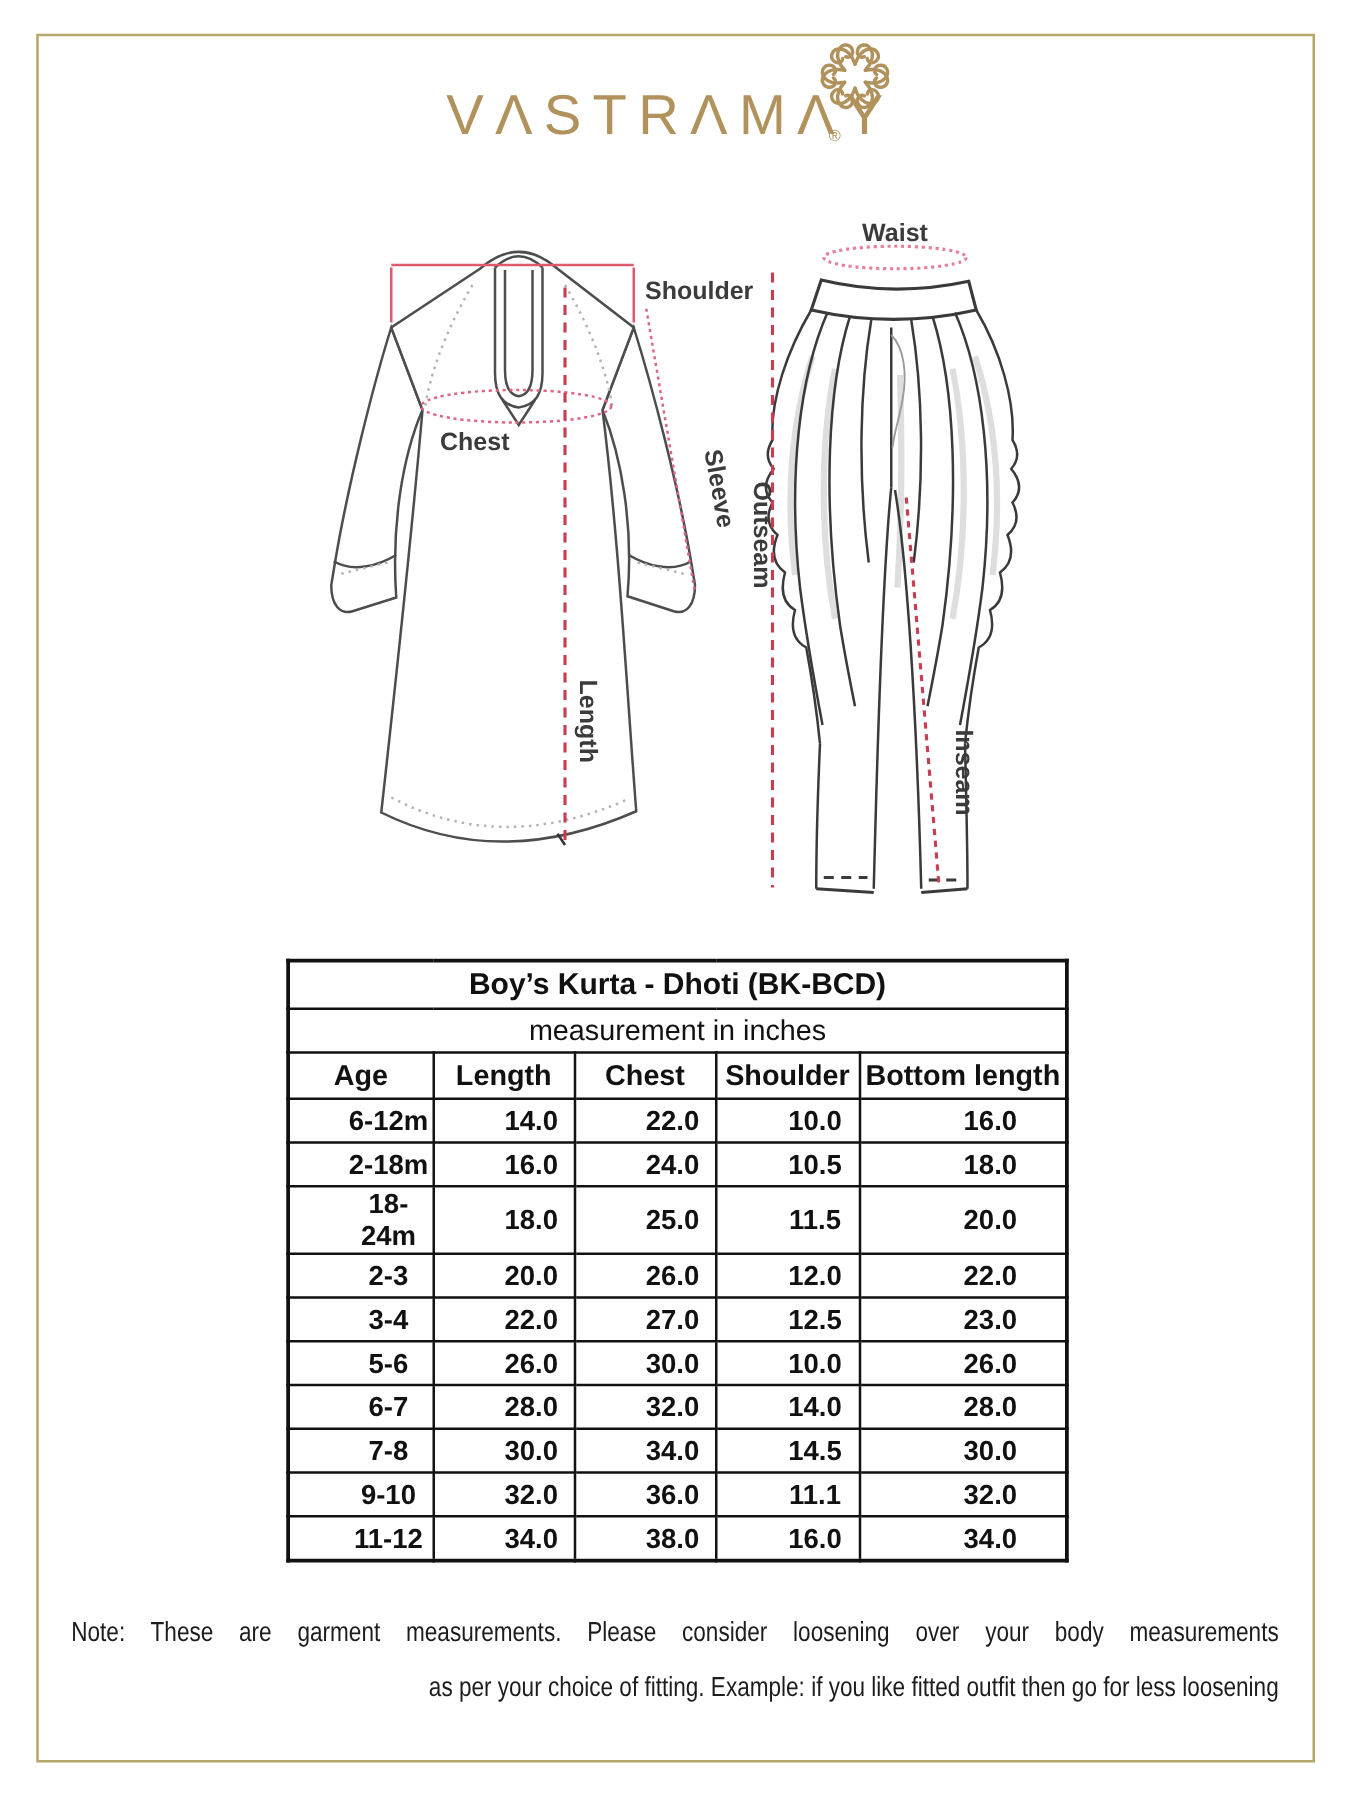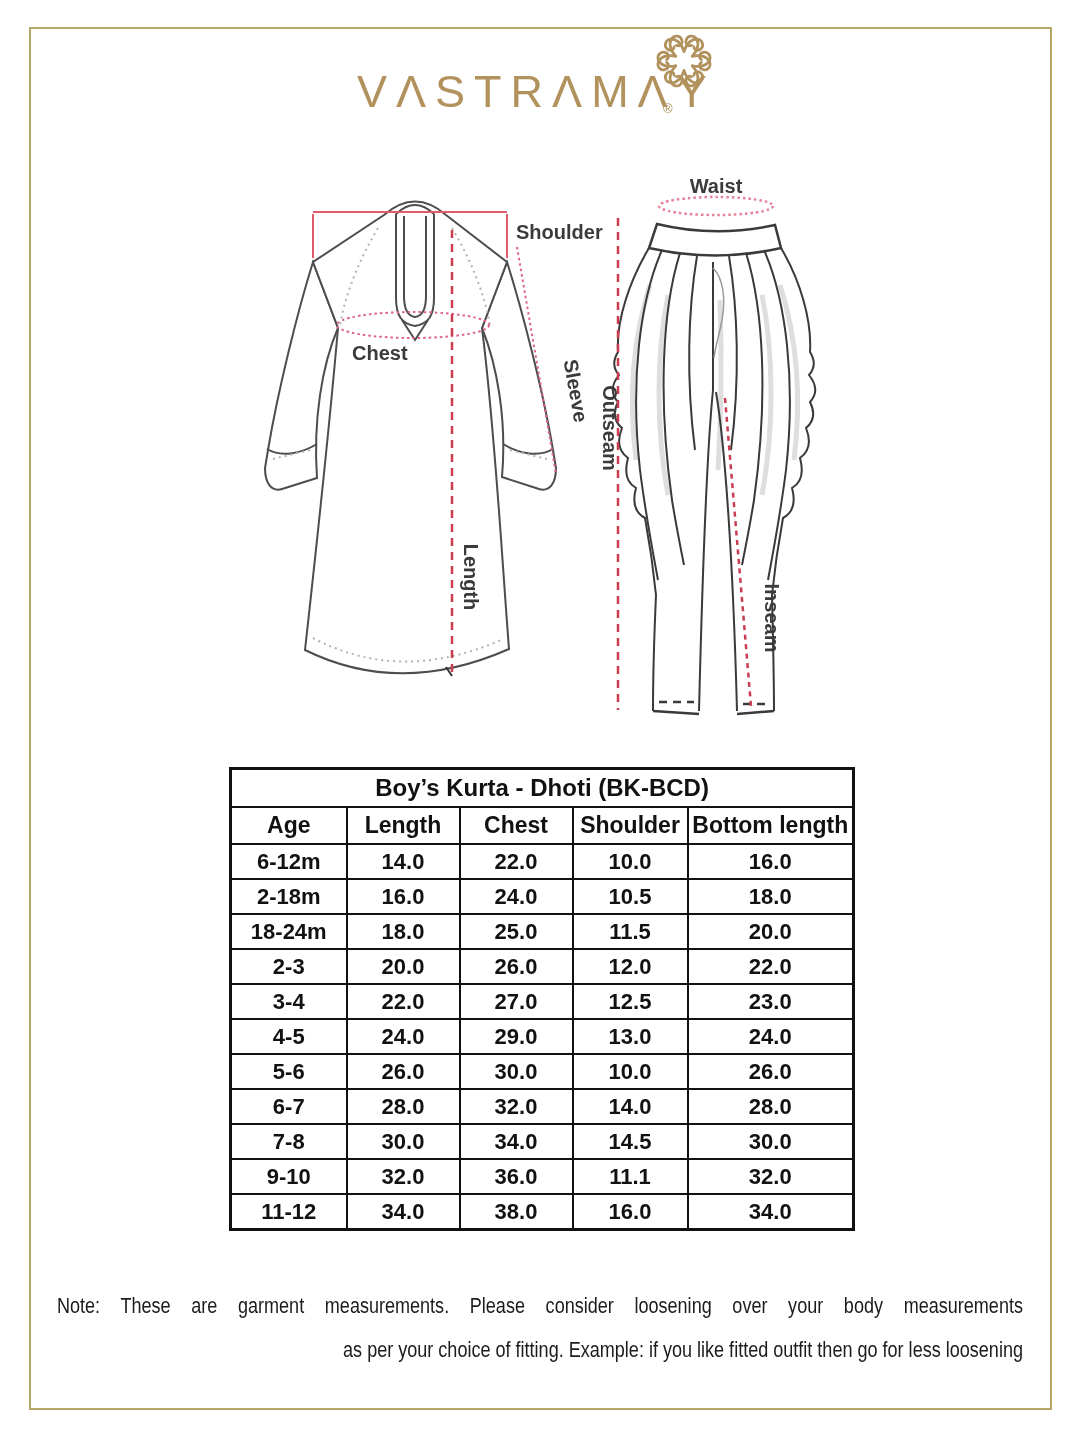--- a/index.html
+++ b/index.html
@@ -16,21 +16,21 @@
   .diagram{position:absolute;left:0;top:150px;width:1080px;height:580px;}
   .mlabel{font-family:"Liberation Sans",sans-serif;font-size:20px;font-weight:bold;fill:#3b3b3b;}
   
   .size-wrap{position:absolute;left:229px;top:742px;margin-top:25px;}
   table.size{border-collapse:collapse;table-layout:fixed;width:623px;border:3px solid #111;}
   table.size td,table.size th{border:2px solid #111;text-align:center;vertical-align:middle;
         color:#111;padding:0;}
   .t-title{height:36px;font-size:24px;font-weight:bold;}
   .t-sub{height:33px;font-size:23px;font-weight:normal;}
   table.size th{height:35px;font-size:23px;font-weight:bold;border-radius:12px;}
-  table.size tbody td{height:33px;font-size:22px;font-weight:bold;}
+  table.size tbody td{height:33px;font-size:22px;font-weight:bold;padding-left:44px;}
   
   .note{position:absolute;left:57px;top:1284px;width:1178px;color:#1c1c1c;
         font-size:22px;line-height:44px;transform:scaleX(0.82);transform-origin:0 0;}
   .note-l1{text-align:justify;text-align-last:justify;white-space:normal;}
   .note-l2{text-align:right;}
 </style>
 </head>
 <body>
 
 <div class="page">
@@ -147,20 +147,23 @@
           <col style="width:113px">
           <col style="width:113px">
         <col style="width:115px">
           <col style="width:166px">
       </colgroup>
       <thead>
         <tr>
             <td colspan="5" class="t-title">Boy’s Kurta - Dhoti (BK-BCD)</td>
           </tr>
         <tr>
+            <td colspan="5" class="t-sub">measurement in inches</td>
+          </tr>
+        <tr>
           <th>Age</th>
           <th>Length</th>
           <th>Chest</th>
           <th>Shoulder</th>
           <th>Bottom length</th>
         </tr>
       </thead>
       <tbody>
           <tr>
             <td>6-12m</td>
@@ -191,27 +194,20 @@
             <td>22.0</td>
           </tr>
           <tr>
             <td>3-4</td>
             <td>22.0</td>
             <td>27.0</td>
             <td>12.5</td>
             <td>23.0</td>
           </tr>
           <tr>
-            <td>4-5</td>
-            <td>24.0</td>
-            <td>29.0</td>
-            <td>13.0</td>
-            <td>24.0</td>
-          </tr>
-          <tr>
             <td>5-6</td>
             <td>26.0</td>
             <td>30.0</td>
             <td>10.0</td>
             <td>26.0</td>
           </tr>
           <tr>
             <td>6-7</td>
             <td>28.0</td>
             <td>32.0</td>

